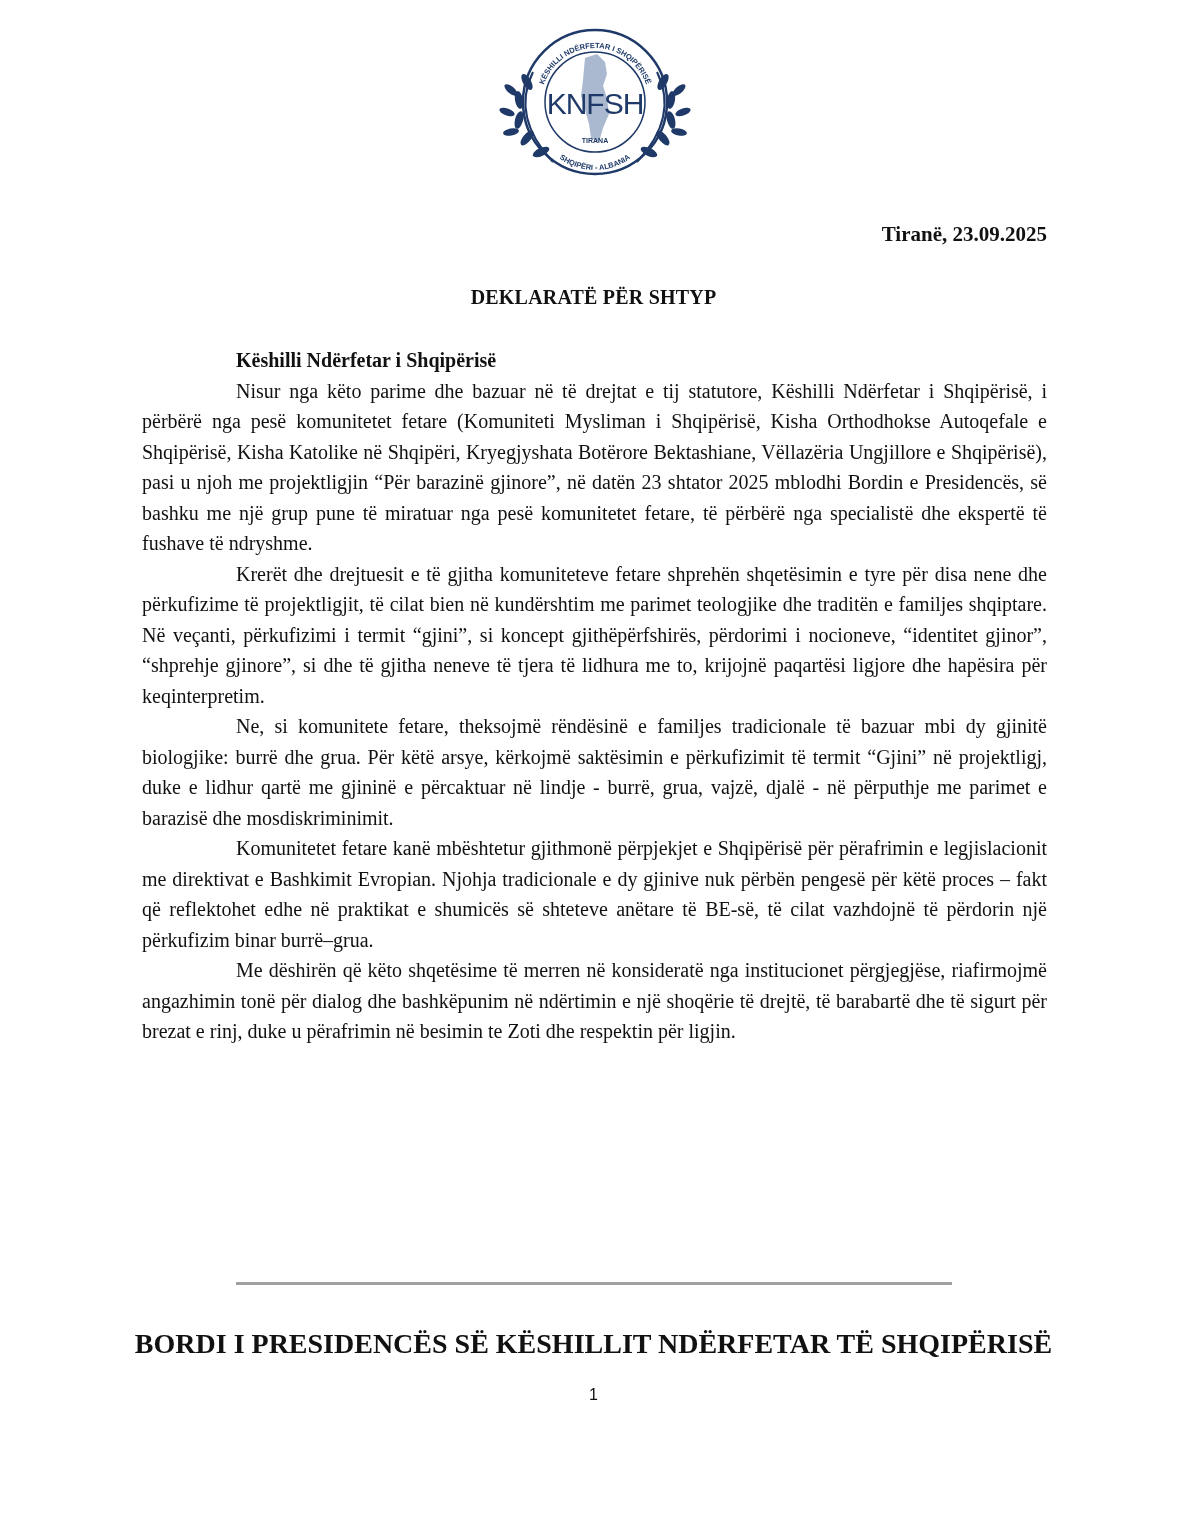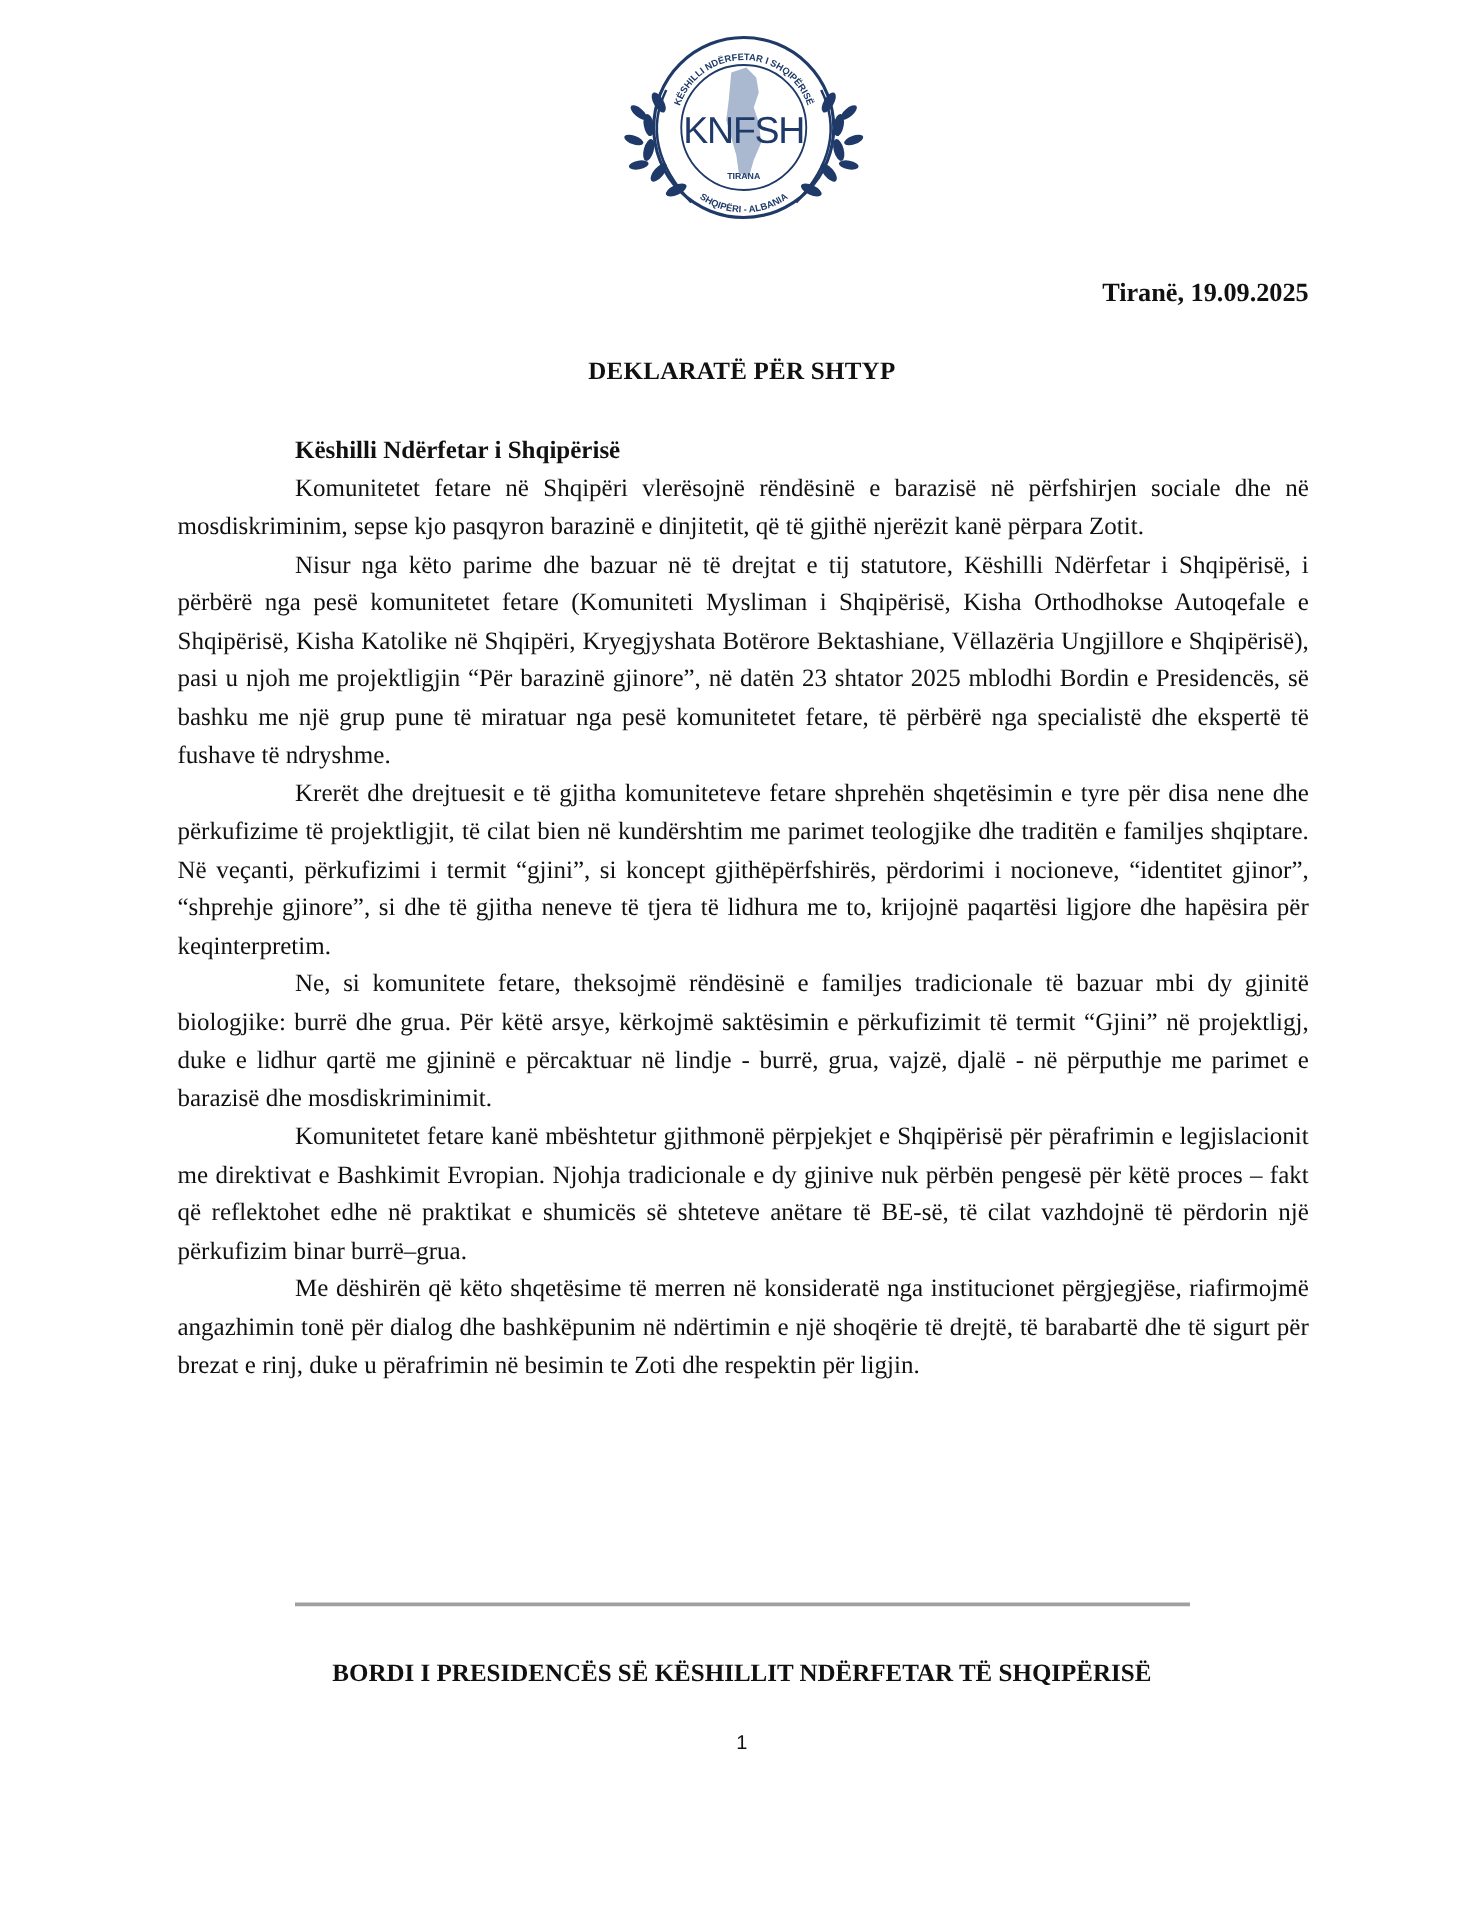--- a/index.html
+++ b/index.html
@@ -8,21 +8,21 @@
   .logo { position: absolute; left: 497px; top: 22px; width: 196px; height: 160px; }
   .date { position: absolute; right: 140px; top: 222px; font-weight: bold; font-size: 21px; }
   .title { position: absolute; left: 0; width: 1187px; top: 286px; text-align: center;
            font-weight: bold; font-size: 20px; letter-spacing: 0.2px; }
   .body-text { position: absolute; left: 142px; top: 345px; width: 905px;
                font-size: 20px; line-height: 30.5px; text-align: justify; }
   .subhead { font-weight: bold; padding-left: 94px; margin: 0; }
   .para { margin: 0; text-indent: 94px; }
   .rule { position: absolute; left: 236px; top: 1282px; width: 716px; height: 3px; background: #a0a0a0; }
   .footer-title { position: absolute; left: 0; width: 1187px; top: 1328px; text-align: center;
-                  font-weight: bold; font-size: 20px; }
+                  font-weight: bold; font-size: 28px; }
   .page-num { position: absolute; left: 0; width: 1187px; top: 1386px; text-align: center;
               font-family: "Liberation Sans", sans-serif; font-size: 16px; }
 </style>
 </head>
 <body>
 
 <div class="logo">
   <svg width="196" height="160" viewBox="0 0 196 160">
     <defs>
       <path id="arcTop" d="M 44 80 A 54 54 0 0 1 152 80"></path>
@@ -62,26 +62,25 @@
     <text x="98" y="121" text-anchor="middle" font-family="Liberation Sans, sans-serif" font-size="7" font-weight="bold" fill="#1f3a68">TIRANA</text>
     <text font-family="Liberation Sans, sans-serif" font-size="7.5" font-weight="bold" fill="#1f3a68">
       <textPath href="#arcTop" startOffset="50%" text-anchor="middle">KËSHILLI NDËRFETAR I SHQIPËRISË</textPath>
     </text>
     <text font-family="Liberation Sans, sans-serif" font-size="7.5" font-weight="bold" fill="#1f3a68">
       <textPath href="#arcBot" startOffset="50%" text-anchor="middle">SHQIPËRI - ALBANIA</textPath>
     </text>
   </svg>
 </div>
 
-<div class="date">Tiranë, 19.09.2025</div>
+<div class="date">Tiranë, 23.09.2025</div>
 <div class="title">DEKLARATË PËR SHTYP</div>
 
 <div class="body-text">
   <p class="subhead">Këshilli Ndërfetar i Shqipërisë</p>
-  <p class="para">Komunitetet fetare në Shqipëri vlerësojnë rëndësinë e barazisë në përfshirjen sociale dhe në mosdiskriminim, sepse kjo pasqyron barazinë e dinjitetit, që të gjithë njerëzit kanë përpara Zotit.</p>
   <p class="para">Nisur nga këto parime dhe bazuar në të drejtat e tij statutore, Këshilli Ndërfetar i Shqipërisë, i përbërë nga pesë komunitetet fetare (Komuniteti Mysliman i Shqipërisë, Kisha Orthodhokse Autoqefale e Shqipërisë, Kisha Katolike në Shqipëri, Kryegjyshata Botërore Bektashiane, Vëllazëria Ungjillore e Shqipërisë), pasi u njoh me projektligjin “Për barazinë gjinore”, në datën 23 shtator 2025 mblodhi Bordin e Presidencës, së bashku me një grup pune të miratuar nga pesë komunitetet fetare, të përbërë nga specialistë dhe ekspertë të fushave të ndryshme.</p>
   <p class="para">Krerët dhe drejtuesit e të gjitha komuniteteve fetare shprehën shqetësimin e tyre për disa nene dhe përkufizime të projektligjit, të cilat bien në kundërshtim me parimet teologjike dhe traditën e familjes shqiptare. Në veçanti, përkufizimi i termit “gjini”, si koncept gjithëpërfshirës, përdorimi i nocioneve, “identitet gjinor”, “shprehje gjinore”, si dhe të gjitha neneve të tjera të lidhura me to, krijojnë paqartësi ligjore dhe hapësira për keqinterpretim.</p>
   <p class="para">Ne, si komunitete fetare, theksojmë rëndësinë e familjes tradicionale të bazuar mbi dy gjinitë biologjike: burrë dhe grua. Për këtë arsye, kërkojmë saktësimin e përkufizimit të termit “Gjini” në projektligj, duke e lidhur qartë me gjininë e përcaktuar në lindje - burrë, grua, vajzë, djalë - në përputhje me parimet e barazisë dhe mosdiskriminimit.</p>
   <p class="para">Komunitetet fetare kanë mbështetur gjithmonë përpjekjet e Shqipërisë për përafrimin e legjislacionit me direktivat e Bashkimit Evropian. Njohja tradicionale e dy gjinive nuk përbën pengesë për këtë proces – fakt që reflektohet edhe në praktikat e shumicës së shteteve anëtare të BE-së, të cilat vazhdojnë të përdorin një përkufizim binar burrë–grua.</p>
   <p class="para">Me dëshirën që këto shqetësime të merren në konsideratë nga institucionet përgjegjëse, riafirmojmë angazhimin tonë për dialog dhe bashkëpunim në ndërtimin e një shoqërie të drejtë, të barabartë dhe të sigurt për brezat e rinj, duke u përafrimin në besimin te Zoti dhe respektin për ligjin.</p>
 </div>
 
 <div class="rule"></div>
 <div class="footer-title">BORDI I PRESIDENCËS SË KËSHILLIT NDËRFETAR TË SHQIPËRISË</div>
 <div class="page-num">1</div>

